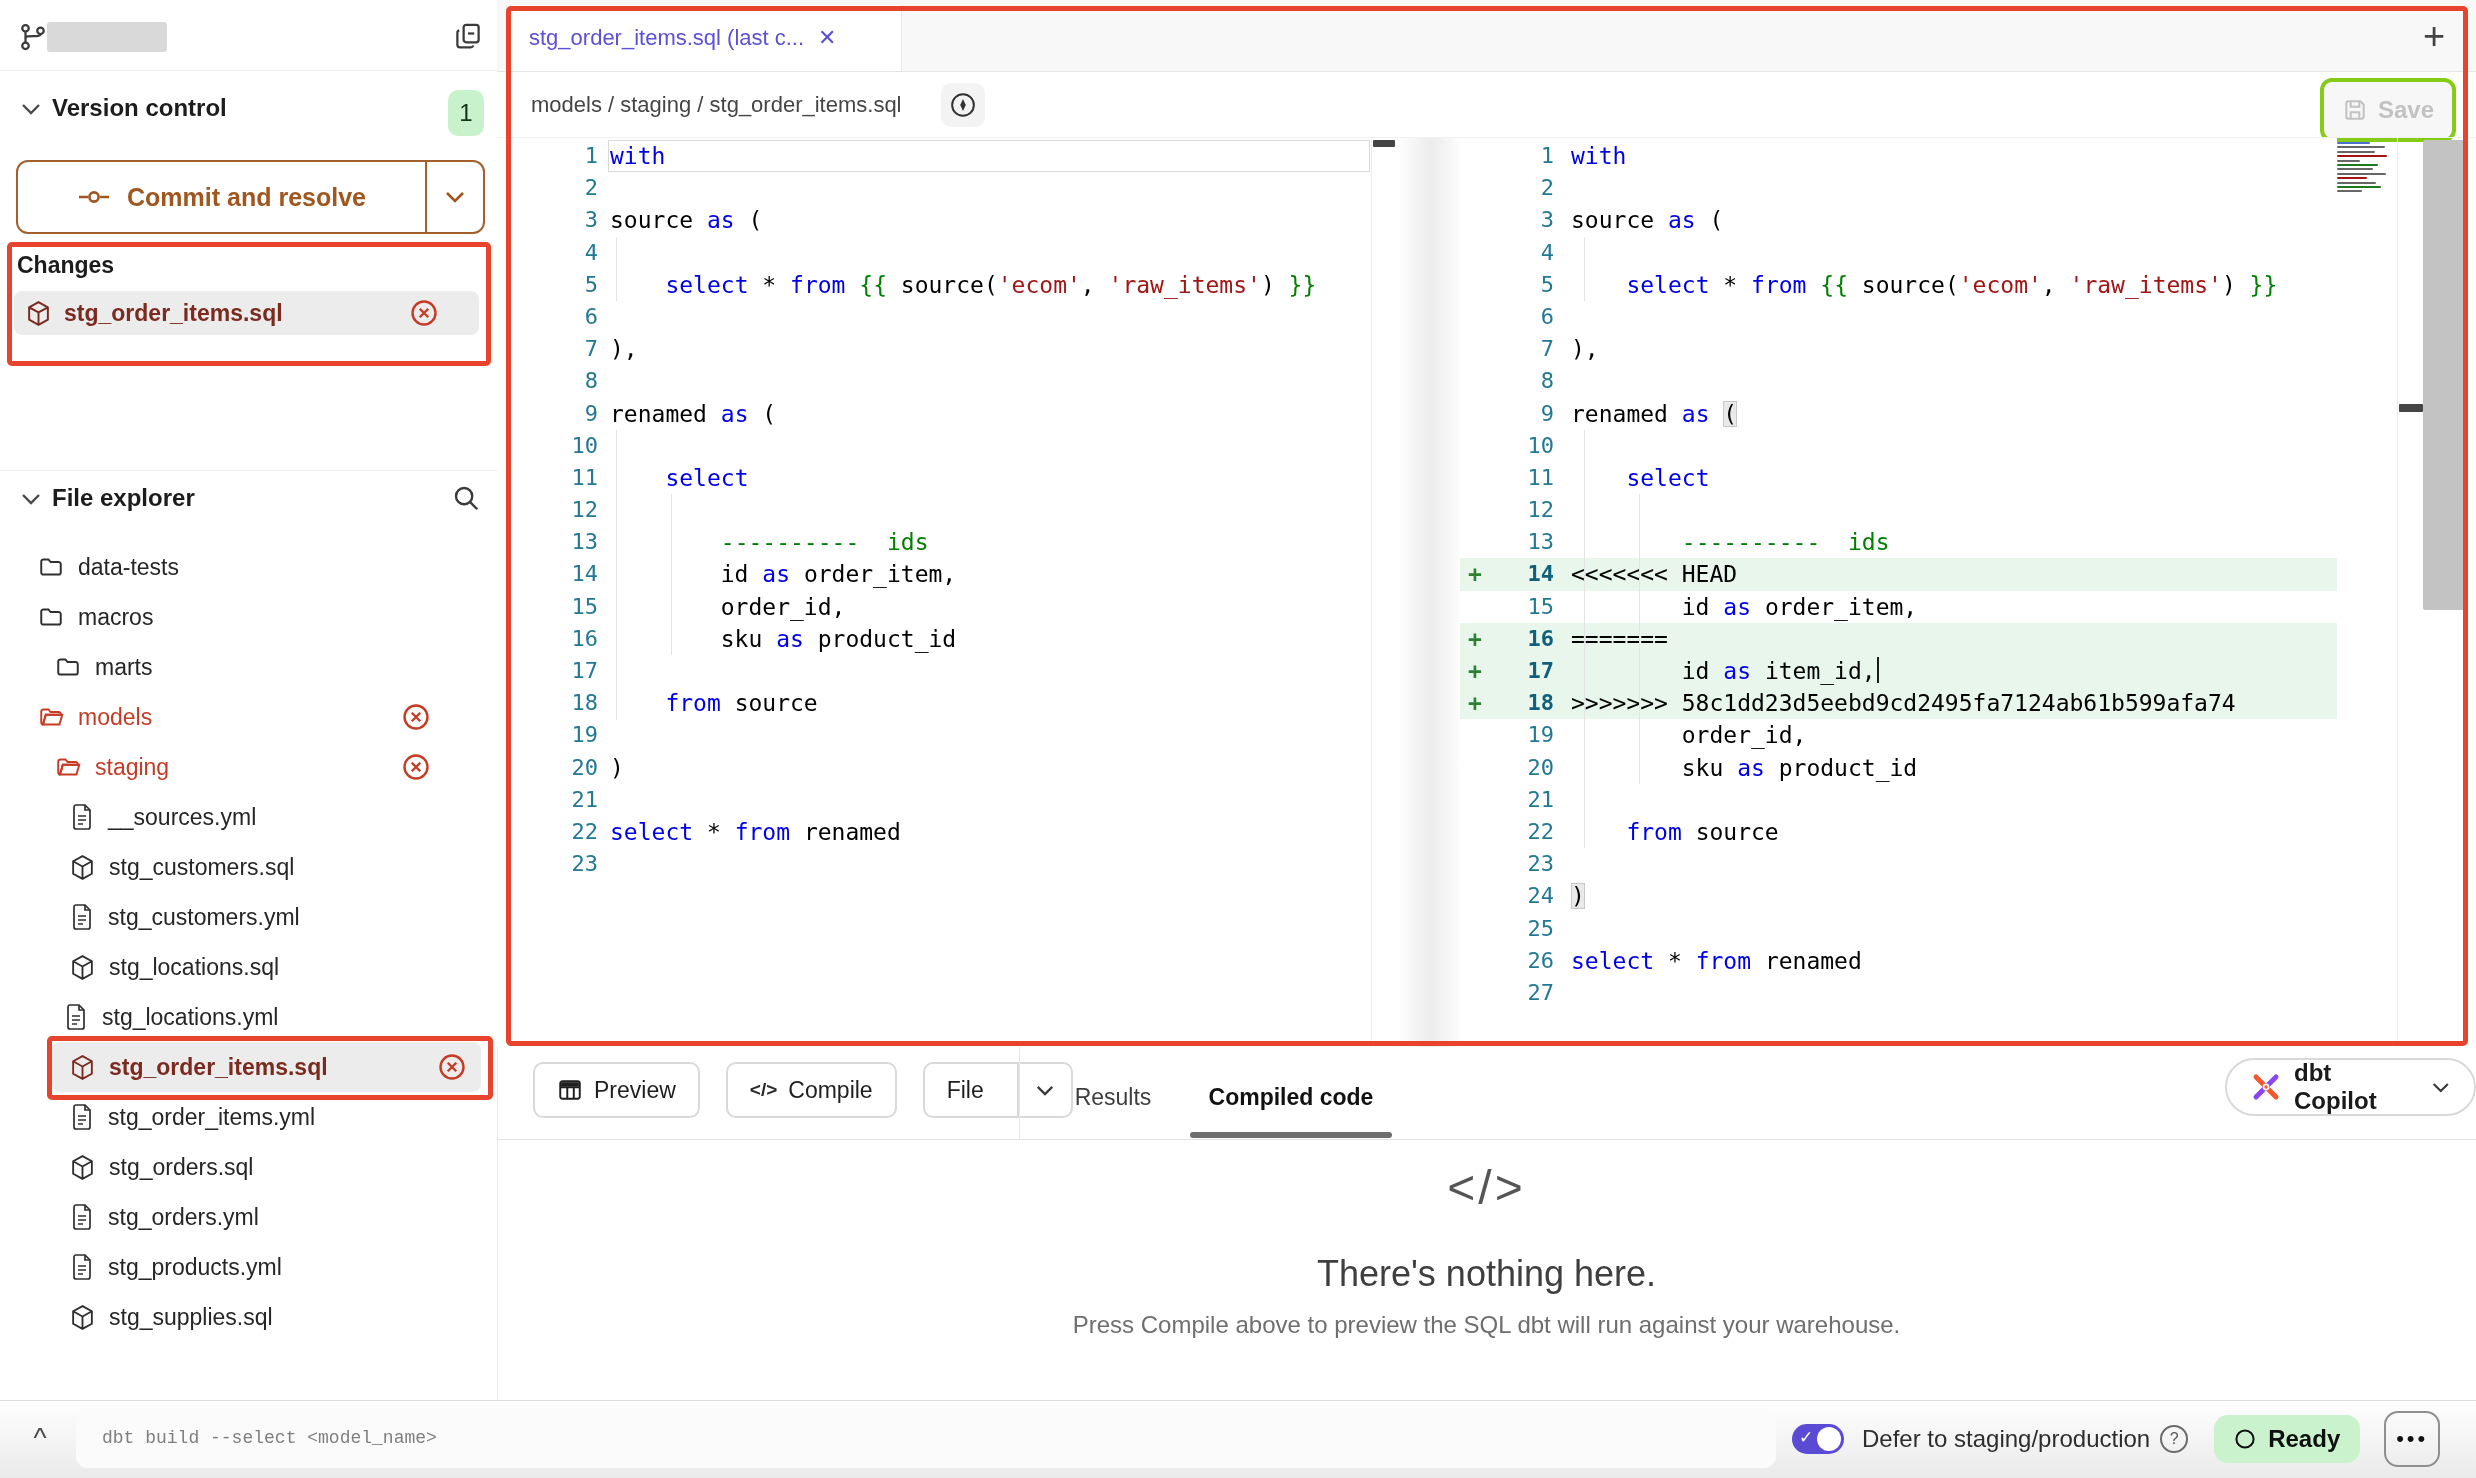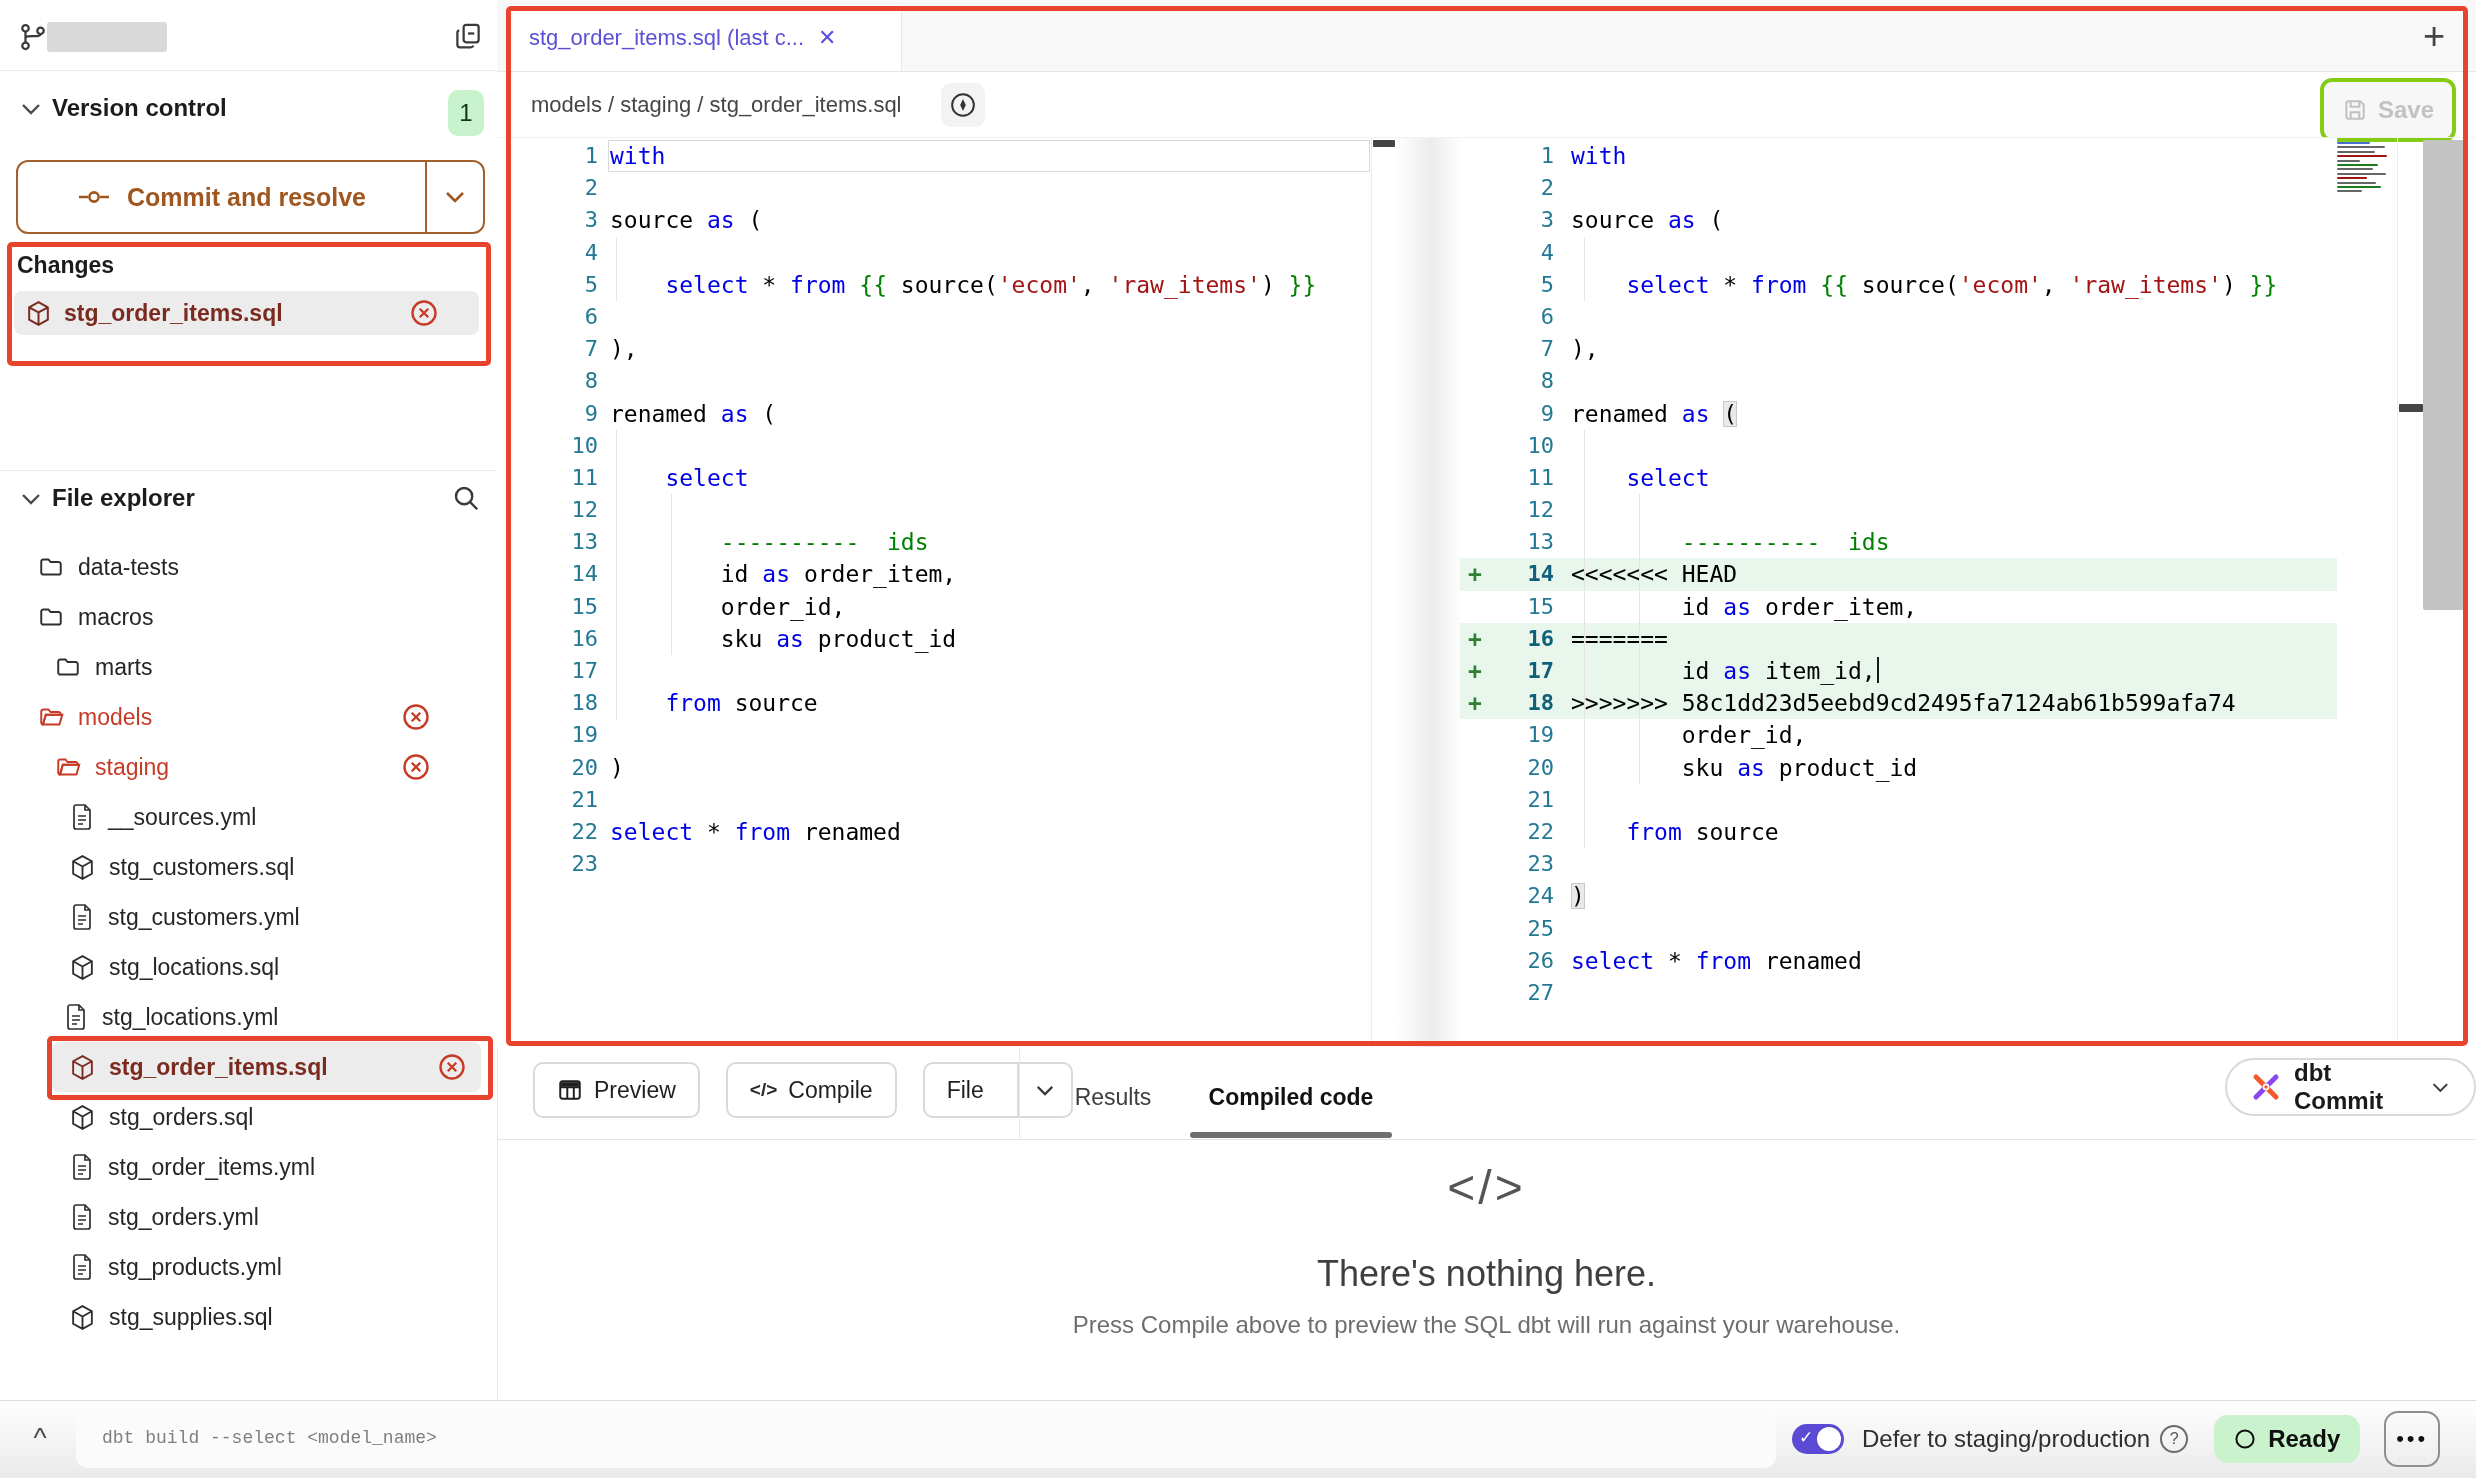--- a/index.html
+++ b/index.html
@@ -308,34 +308,34 @@
           <span class="lbl">stg_order_items.sql</span>
           <span class="discard" style="right: 14px;">
             <svg width="30" height="30" viewBox="0 0 24 24" fill="none" stroke="#c63b26" stroke-width="1.9">
               <circle cx="12" cy="12" r="9.2"></circle>
               <path d="M8.6 8.6 L15.4 15.4 M15.4 8.6 L8.6 15.4"></path>
             </svg>
           </span>
         </div>
         <div class="trow" style="padding-left: 70px;">
           <span>
-            <svg width="25" height="27" viewBox="0 0 24 26" fill="none" stroke="#2f2f2f" stroke-width="1.8">
-              <path d="M12 2 L21 7 V19 L12 24 L3 19 V7 Z M3 7 L12 12 L21 7 M12 12 V24"></path>
-            </svg>
-          </span>
-          <span class="lbl">stg_orders.sql</span>
-        </div>
-        <div class="trow" style="padding-left: 70px;">
-          <span>
             <svg width="24" height="26" viewBox="0 0 22 26" fill="none" stroke="#2f2f2f" stroke-width="1.7">
               <path d="M3 3 a2 2 0 0 1 2-2 h9 l5 5 v17 a2 2 0 0 1-2 2 H5 a2 2 0 0 1-2-2 Z"></path>
               <path d="M14 1 v5 h5 M7 12 h8 M7 16 h8 M7 20 h5"></path>
             </svg>
           </span>
           <span class="lbl">stg_order_items.yml</span>
+        </div>
+        <div class="trow" style="padding-left: 70px;">
+          <span>
+            <svg width="25" height="27" viewBox="0 0 24 26" fill="none" stroke="#2f2f2f" stroke-width="1.8">
+              <path d="M12 2 L21 7 V19 L12 24 L3 19 V7 Z M3 7 L12 12 L21 7 M12 12 V24"></path>
+            </svg>
+          </span>
+          <span class="lbl">stg_orders.sql</span>
         </div>
         <div class="trow" style="padding-left: 70px;">
           <span>
             <svg width="24" height="26" viewBox="0 0 22 26" fill="none" stroke="#2f2f2f" stroke-width="1.7">
               <path d="M3 3 a2 2 0 0 1 2-2 h9 l5 5 v17 a2 2 0 0 1-2 2 H5 a2 2 0 0 1-2-2 Z"></path>
               <path d="M14 1 v5 h5 M7 12 h8 M7 16 h8 M7 20 h5"></path>
             </svg>
           </span>
           <span class="lbl">stg_orders.yml</span>
         </div>
@@ -503,21 +503,21 @@
   <div class="abs toolbar-border"></div>
   <div class="abs copilot">
     <span>
       <svg width="30" height="30" viewBox="0 0 30 30" fill="none" stroke-linecap="round">
         <path d="M5 5 L25 25" stroke="#f4582c" stroke-width="5"></path>
         <path d="M25 5 L5 25" stroke="#8b46f0" stroke-width="5"></path>
         <circle cx="15" cy="15" r="3.4" fill="#fff"></circle>
         <circle cx="15" cy="15" r="1.7" fill="#f4582c"></circle>
       </svg>
     </span>
-    <span>dbt Commit</span>
+    <span>dbt Copilot</span>
     <svg width="20" height="13" viewBox="0 0 22 14" fill="none" stroke="#3a3a3a" stroke-width="2.4">
         <path d="M3 3 L11 11 L19 3"></path>
       </svg>
   </div>
   <div class="abs empty">
     <div class="eicon">&lt;/&gt;</div>
     <div class="etitle">There's nothing here.</div>
     <div class="esub">Press Compile above to preview the SQL dbt will run against your warehouse.</div>
   </div>
 

